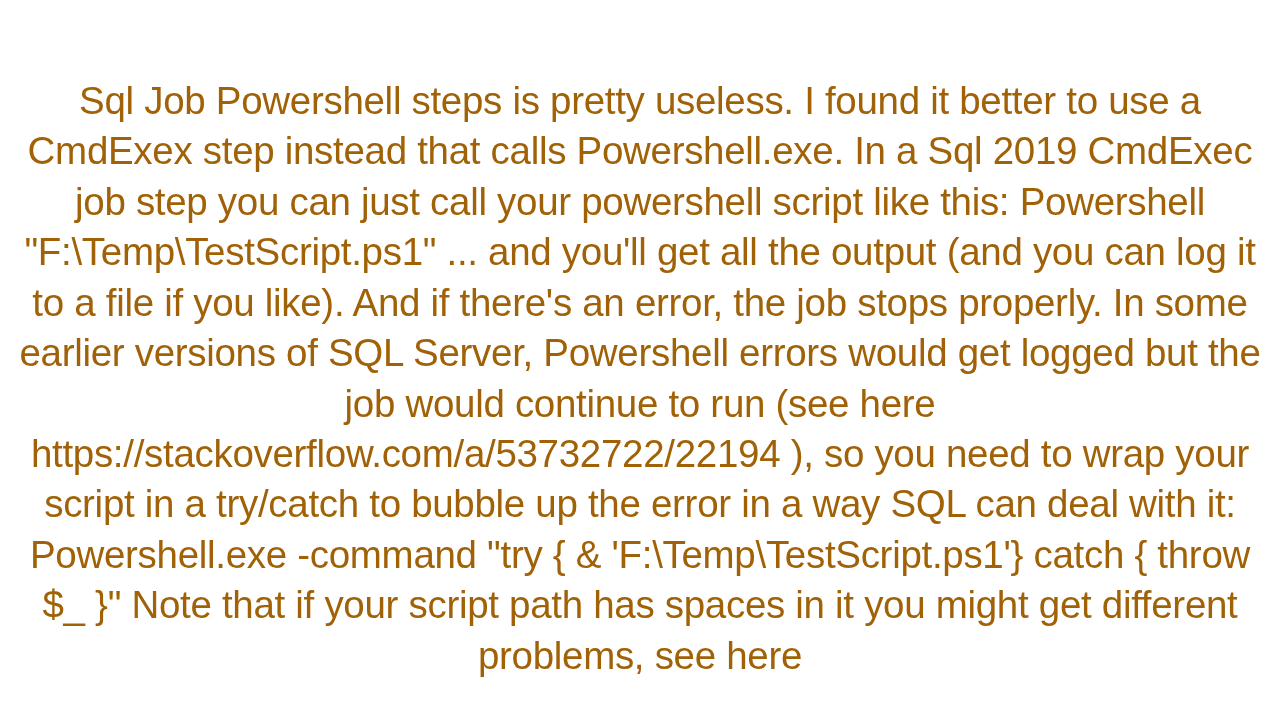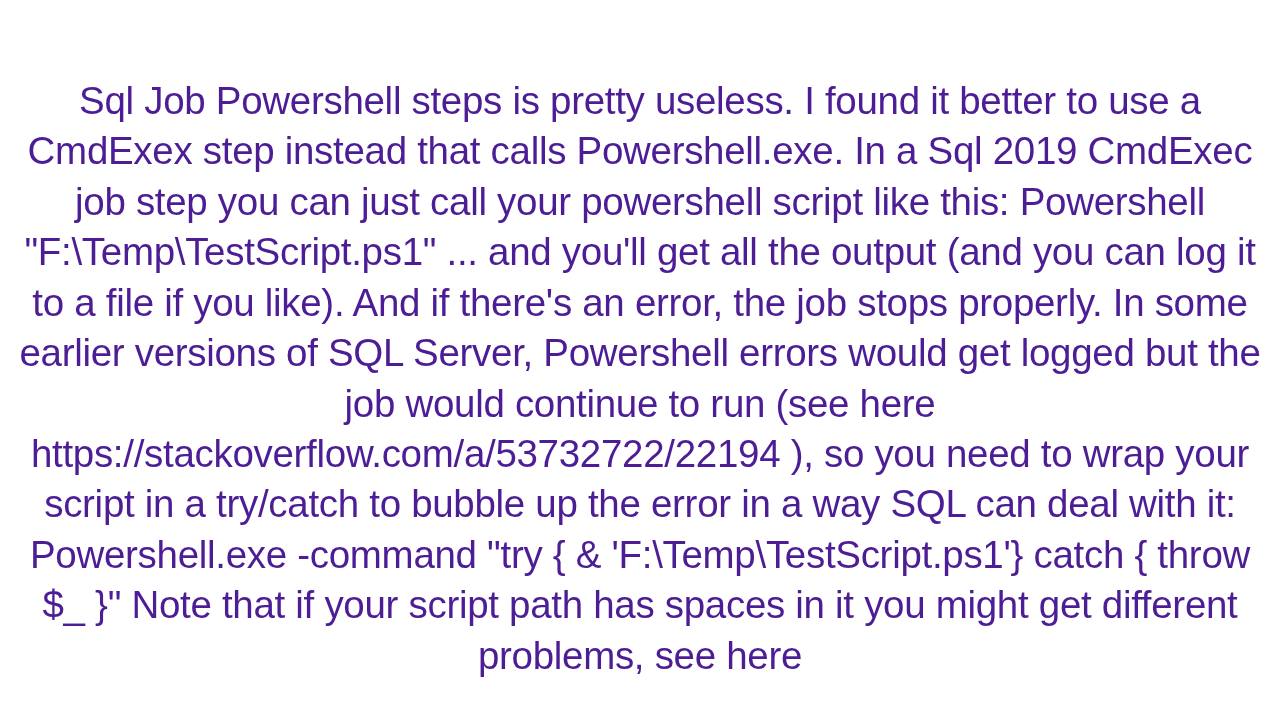--- a/index.html
+++ b/index.html
@@ -15,21 +15,21 @@
       overflow: hidden;
       display: flex;
       align-items: center;
       justify-content: center;
     }
     .content {
       width: 1260px;
       text-align: center;
       font-size: 38.5px;
       line-height: 1.31;
-      color: #4c1d95;
+      color: #a16207;
       font-weight: 400;
       letter-spacing: -0.3px;
       margin-top: 37px;
     }
   </style>
 </head>
 <body>
 
 <div class="content">
   <span>Sql Job Powershell steps is pretty useless. I found it better to use a CmdExex step instead that calls Powershell.exe. In a Sql 2019 CmdExec job step you can just call your powershell script like this: Powershell "F:\Temp\TestScript.ps1"  ... and you'll get all the output (and you can log it to a file if you like). And if there's an error, the job stops properly. In some earlier versions of SQL Server, Powershell errors would get logged but the job would continue to run (see here https://stackoverflow.com/a/53732722/22194 ), so you need to wrap your script in a try/catch to bubble up the error in a way SQL can deal with it: Powershell.exe -command "try { &amp; 'F:\Temp\TestScript.ps1'} catch { throw $_ }"  Note that if your script path has spaces in it you might get different problems, see here</span>

